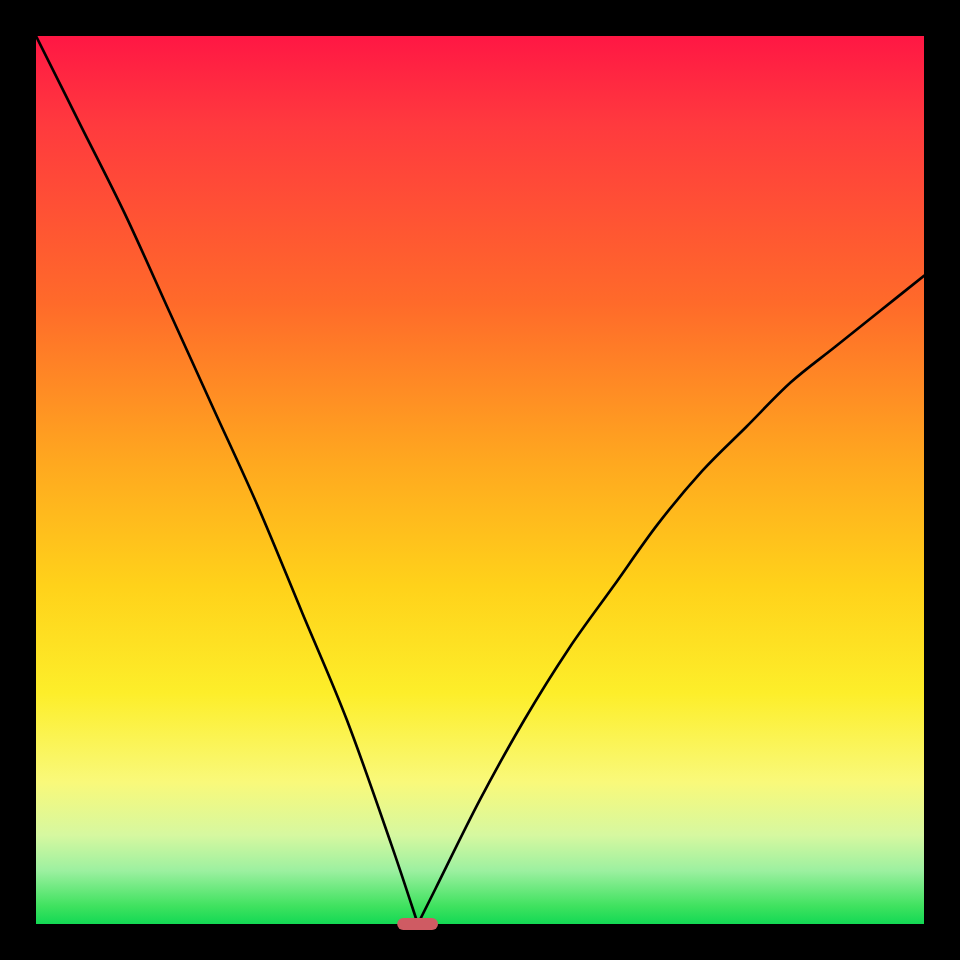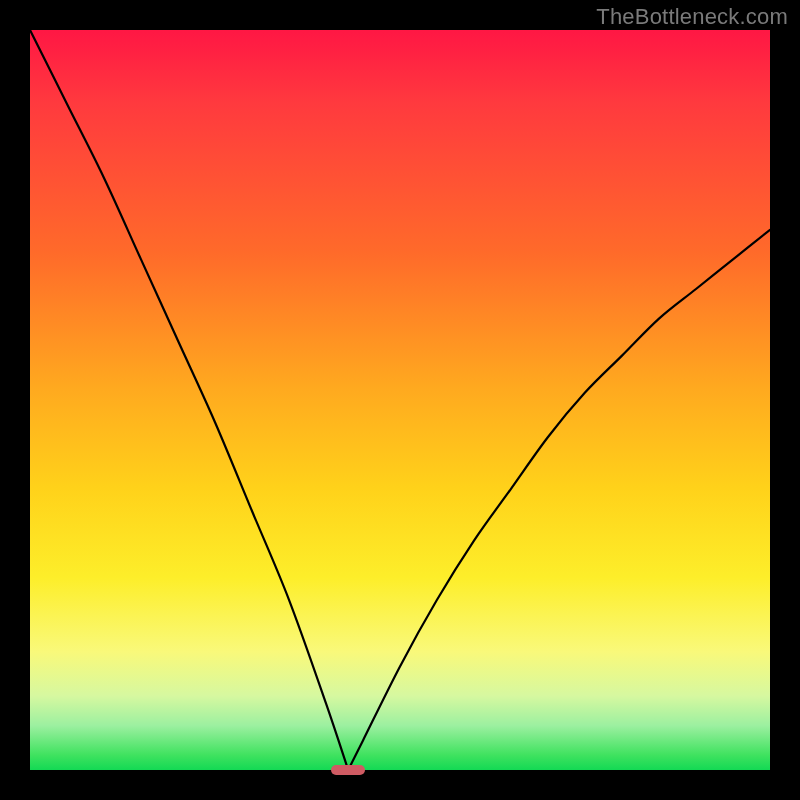--- a/index.html
+++ b/index.html
@@ -63,21 +63,20 @@
     color: #7a7a7a;
     font-size: 22px;
     letter-spacing: 0.2px;
     user-select: none;
   }
 </style>
 </head>
 <body>
 
 <div class="frame">
-  <div class="watermark">TheBottleneck.com</div>
 
   <div class="plot">
     <svg id="curve" class="curve-svg" viewBox="0 0 740 740" preserveAspectRatio="none">
       <path id="curve-path" d="M 0.00 0.00 C 6.17 12.33, 24.67 49.33, 37.00 74.00 C 49.33 98.67, 61.67 122.10, 74.00 148.00 C 86.33 173.90, 98.67 202.27, 111.00 229.40 C 123.33 256.53, 135.67 283.67, 148.00 310.80 C 160.33 337.93, 172.67 363.83, 185.00 392.20 C 197.33 420.57, 209.67 451.40, 222.00 481.00 C 234.33 510.60, 246.67 537.73, 259.00 569.80 C 271.33 601.87, 286.13 645.03, 296.00 673.40 C 305.87 701.77, 314.50 728.90, 318.20 740.00 C 320.67 735.07, 324.37 727.67, 333.00 710.40 C 341.63 693.13, 357.67 659.83, 370.00 636.40 C 382.33 612.97, 394.67 590.77, 407.00 569.80 C 419.33 548.83, 431.67 529.10, 444.00 510.60 C 456.33 492.10, 468.67 476.07, 481.00 458.80 C 493.33 441.53, 505.67 423.03, 518.00 407.00 C 530.33 390.97, 542.67 376.17, 555.00 362.60 C 567.33 349.03, 579.67 337.93, 592.00 325.60 C 604.33 313.27, 616.67 299.70, 629.00 288.60 C 641.33 277.50, 653.67 268.87, 666.00 259.00 C 678.33 249.13, 690.67 239.27, 703.00 229.40 C 715.33 219.53, 733.83 204.73, 740.00 199.80" fill="none" stroke="#000" stroke-width="2.2" stroke-linejoin="round" stroke-linecap="round"></path>
     </svg>
     <div id="marker" class="marker" style="left: 318.2px; background: rgb(207, 91, 99);"></div>
   </div>
 </div>
 
 </body></html>

